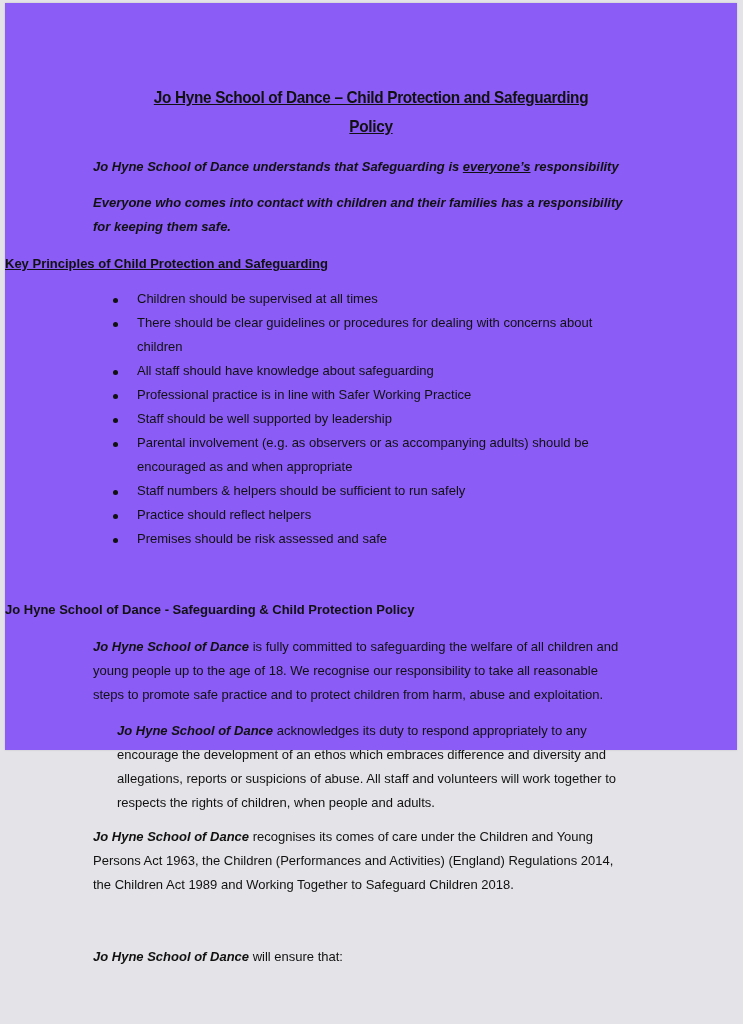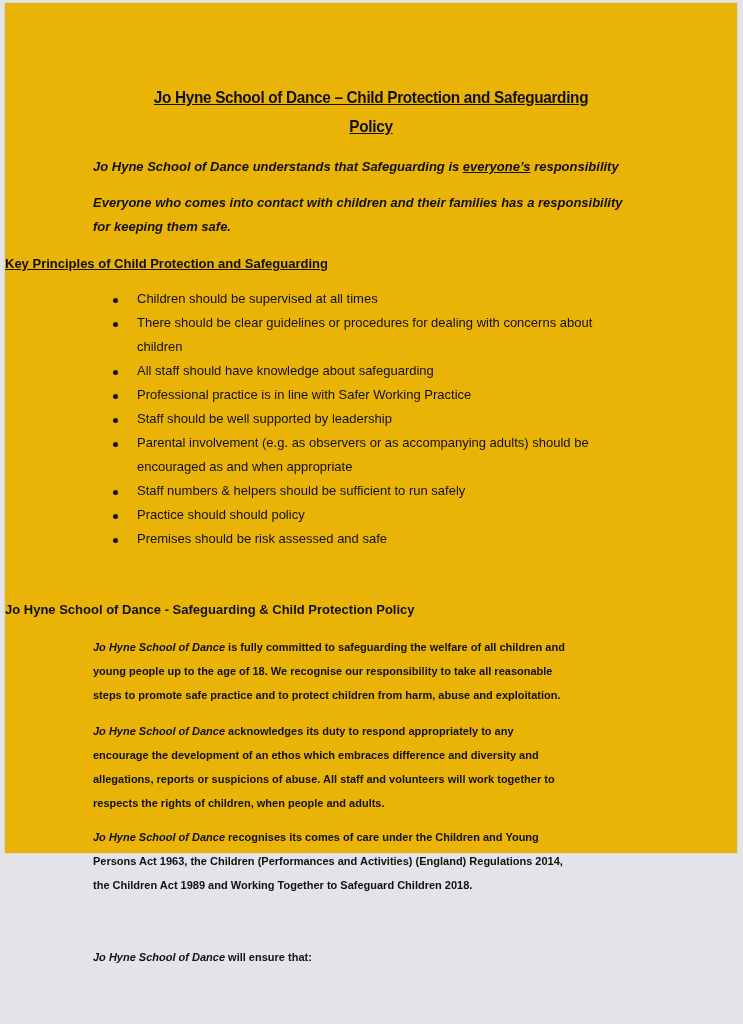--- a/index.html
+++ b/index.html
@@ -3,22 +3,22 @@
   <meta charset="utf-8">
   <style>
     html, body { margin: 0; padding: 0; }
     body {
       width: 743px; height: 1024px; overflow: hidden;
       background: #e4e4e8;
       font-family: "Liberation Sans", sans-serif;
       color: #111;
     }
     .page {
-      position: absolute; left: 5px; top: 3px; width: 732px; height: 850px;
-      background: #eab308;
+      position: absolute; left: 5px; top: 3px; width: 732px; height: 747px;
+      background: #8b5cf6;
       box-shadow: 0 0 2px rgba(0,0,0,0.15);
     }
     .abs { position: absolute; white-space: nowrap; }
     .title {
       left: 0; width: 732px; text-align: center;
       font-weight: bold; font-size: 16.5px; text-decoration: underline;
       letter-spacing: -0.35px; transform: scaleX(0.93); transform-origin: center;
     }
     .intro {
       left: 88px; font-weight: bold; font-style: italic; font-size: 13px;
@@ -27,21 +27,21 @@
     .subhead {
       left: 0; width: 732px; font-weight: bold; font-size: 13px;
     }
     .subhead.ul { text-decoration: underline; }
     ul.bullets { position: absolute; left: 0; top: 0; margin: 0; padding: 0; list-style: none; }
     .bullet-row { position: absolute; font-size: 13px; white-space: nowrap; }
     .bullet-dot {
       position: absolute; left: 108px; width: 5px; height: 5px; border-radius: 50%; background: #111;
     }
     .bullet-text { position: absolute; left: 132px; }
-    .para { position: absolute; left: 88px; font-size: 11px; line-height: 24px; white-space: nowrap; font-weight: bold; }
+    .para { position: absolute; left: 88px; font-size: 13px; line-height: 24px; white-space: nowrap; }
     .para b { font-style: italic; }
   </style>
 </head>
 <body>
 
 <div class="page">
 
   <div class="abs title" style="top:85px;">Jo Hyne School of Dance – Child Protection and Safeguarding</div>
   <div class="abs title" style="top:114px;">Policy</div>
 
@@ -80,37 +80,37 @@
       <span class="bullet-dot" style="top:7px;"></span>
       <span class="bullet-text">Parental involvement (e.g. as observers or as accompanying adults) should be</span>
       <span class="bullet-text" style="top:24px;">encouraged as and when appropriate</span>
     </li>
     <li class="bullet-row" style="top:480px;">
       <span class="bullet-dot" style="top:7px;"></span>
       <span class="bullet-text">Staff numbers &amp; helpers should be sufficient to run safely</span>
     </li>
     <li class="bullet-row" style="top:504px;">
       <span class="bullet-dot" style="top:7px;"></span>
-      <span class="bullet-text">Practice should should policy</span>
+      <span class="bullet-text">Practice should reflect helpers</span>
     </li>
     <li class="bullet-row" style="top:528px;">
       <span class="bullet-dot" style="top:7px;"></span>
       <span class="bullet-text">Premises should be risk assessed and safe</span>
     </li>
   </ul>
 
   <div class="abs subhead" style="top:599px;">Jo Hyne School of Dance - Safeguarding &amp; Child Protection Policy</div>
 
   <div class="para" style="top:632px;">
     <div><b>Jo Hyne School of Dance</b><span> is fully committed to safeguarding the welfare of all children and</span></div>
     <div>young people up to the age of 18.  We recognise our responsibility to take all reasonable</div>
     <div>steps to promote safe practice and to protect children from harm, abuse and exploitation.</div>
   </div>
 
-  <div class="para" style="top:716px;">
+  <div class="para" style="top:716px;margin-left:24px;">
     <div><b>Jo Hyne School of Dance</b><span> acknowledges its duty to respond appropriately to any</span></div>
     <div>encourage the development of an ethos which embraces difference and diversity and</div>
     <div>allegations, reports or suspicions of abuse.  All staff and volunteers will work together to</div>
     <div>respects the rights of children, when people and adults.</div>
   </div>
 
   <div class="para" style="top:822px;">
     <div><b>Jo Hyne School of Dance</b><span> recognises its comes of care under the Children and Young</span></div>
     <div>Persons Act 1963, the Children (Performances and Activities) (England) Regulations 2014,</div>
     <div>the Children Act 1989 and Working Together to Safeguard Children 2018.</div>

